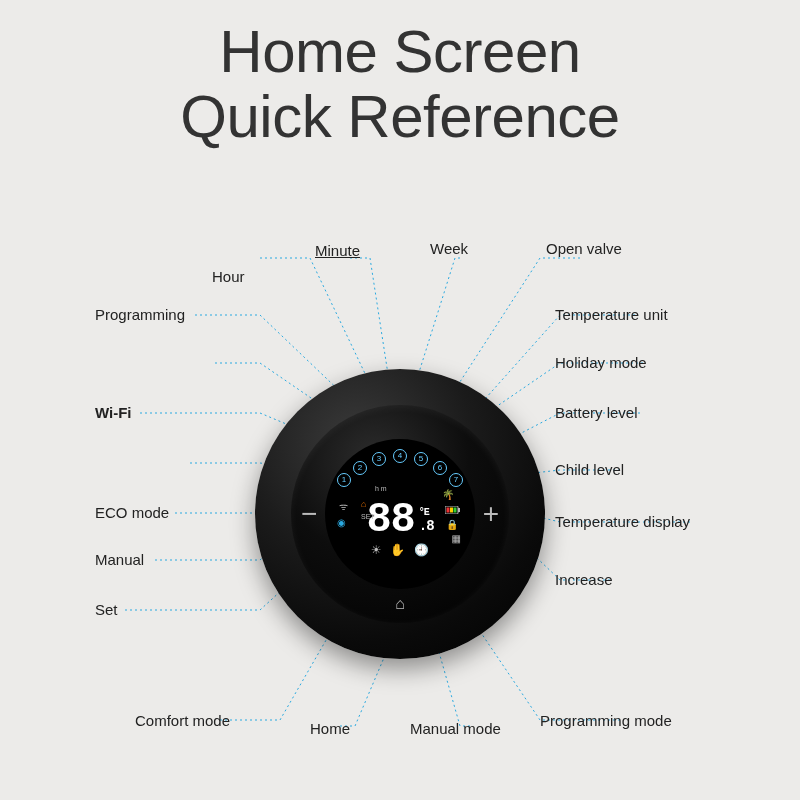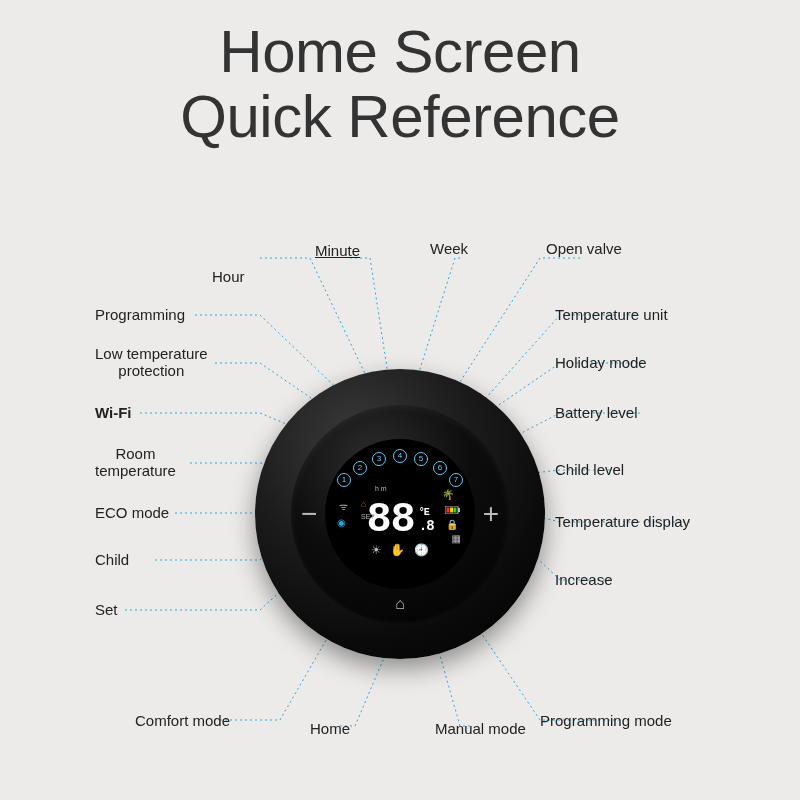--- a/index.html
+++ b/index.html
@@ -212,39 +212,35 @@
     <polyline points="620,570 540,570 425,400"></polyline>
       <circle class="end" cx="425" cy="400" r="2"></circle>
   </svg>
 
   <div class="lbl top" style="left:212px; top:90px;margin-top:28px;">Hour</div>
   <div class="lbl top" style="left:315px; top:92px;text-decoration:underline;">Minute</div>
   <div class="lbl top" style="left:430px; top:90px;">Week</div>
   <div class="lbl top" style="left:530px; top:90px;margin-left:16px;">Open valve</div>
 
   <div class="lbl left" style="left:95px;  top:156px;">Programming</div>
-  <div class="lbl left" style="left:95px;  top:195px;">Low temperature
-protection</div>
   <div class="lbl left" style="left:95px;  top:254px;font-weight:bold;">Wi-Fi</div>
-  <div class="lbl left" style="left:95px;  top:295px;">Room
-temperature</div>
   <div class="lbl left" style="left:95px;  top:354px;">ECO mode</div>
-  <div class="lbl left" style="left:95px;  top:401px;">Child</div>
+  <div class="lbl left" style="left:95px;  top:401px;">Manual</div>
   <div class="lbl left" style="left:95px;  top:451px;">Set</div>
 
   <div class="lbl right" style="left:555px; top:156px;">Temperature unit</div>
   <div class="lbl right" style="left:555px; top:204px;">Holiday mode</div>
   <div class="lbl right" style="left:555px; top:254px;">Battery level</div>
   <div class="lbl right" style="left:555px; top:311px;">Child level</div>
   <div class="lbl right" style="left:555px; top:363px;">Temperature display</div>
   <div class="lbl right" style="left:555px; top:421px;">Increase</div>
 
   <div class="lbl bot" style="left:135px; top:562px;">Comfort  mode</div>
   <div class="lbl bot" style="left:310px; top:570px;">Home</div>
-  <div class="lbl bot" style="left:410px; top:570px;margin-left:25px;">Manual mode</div>
+  <div class="lbl bot" style="left:410px; top:570px;">Manual mode</div>
   <div class="lbl bot" style="left:540px; top:562px;">Programming mode</div>
 
   <div class="device">
     <div class="ring-outer"></div>
     <div class="ring-inner"></div>
 
     <div class="big-btn minus">−</div>
     <div class="big-btn plus">+</div>
     <div class="bottom-icon">⌂</div>
 

